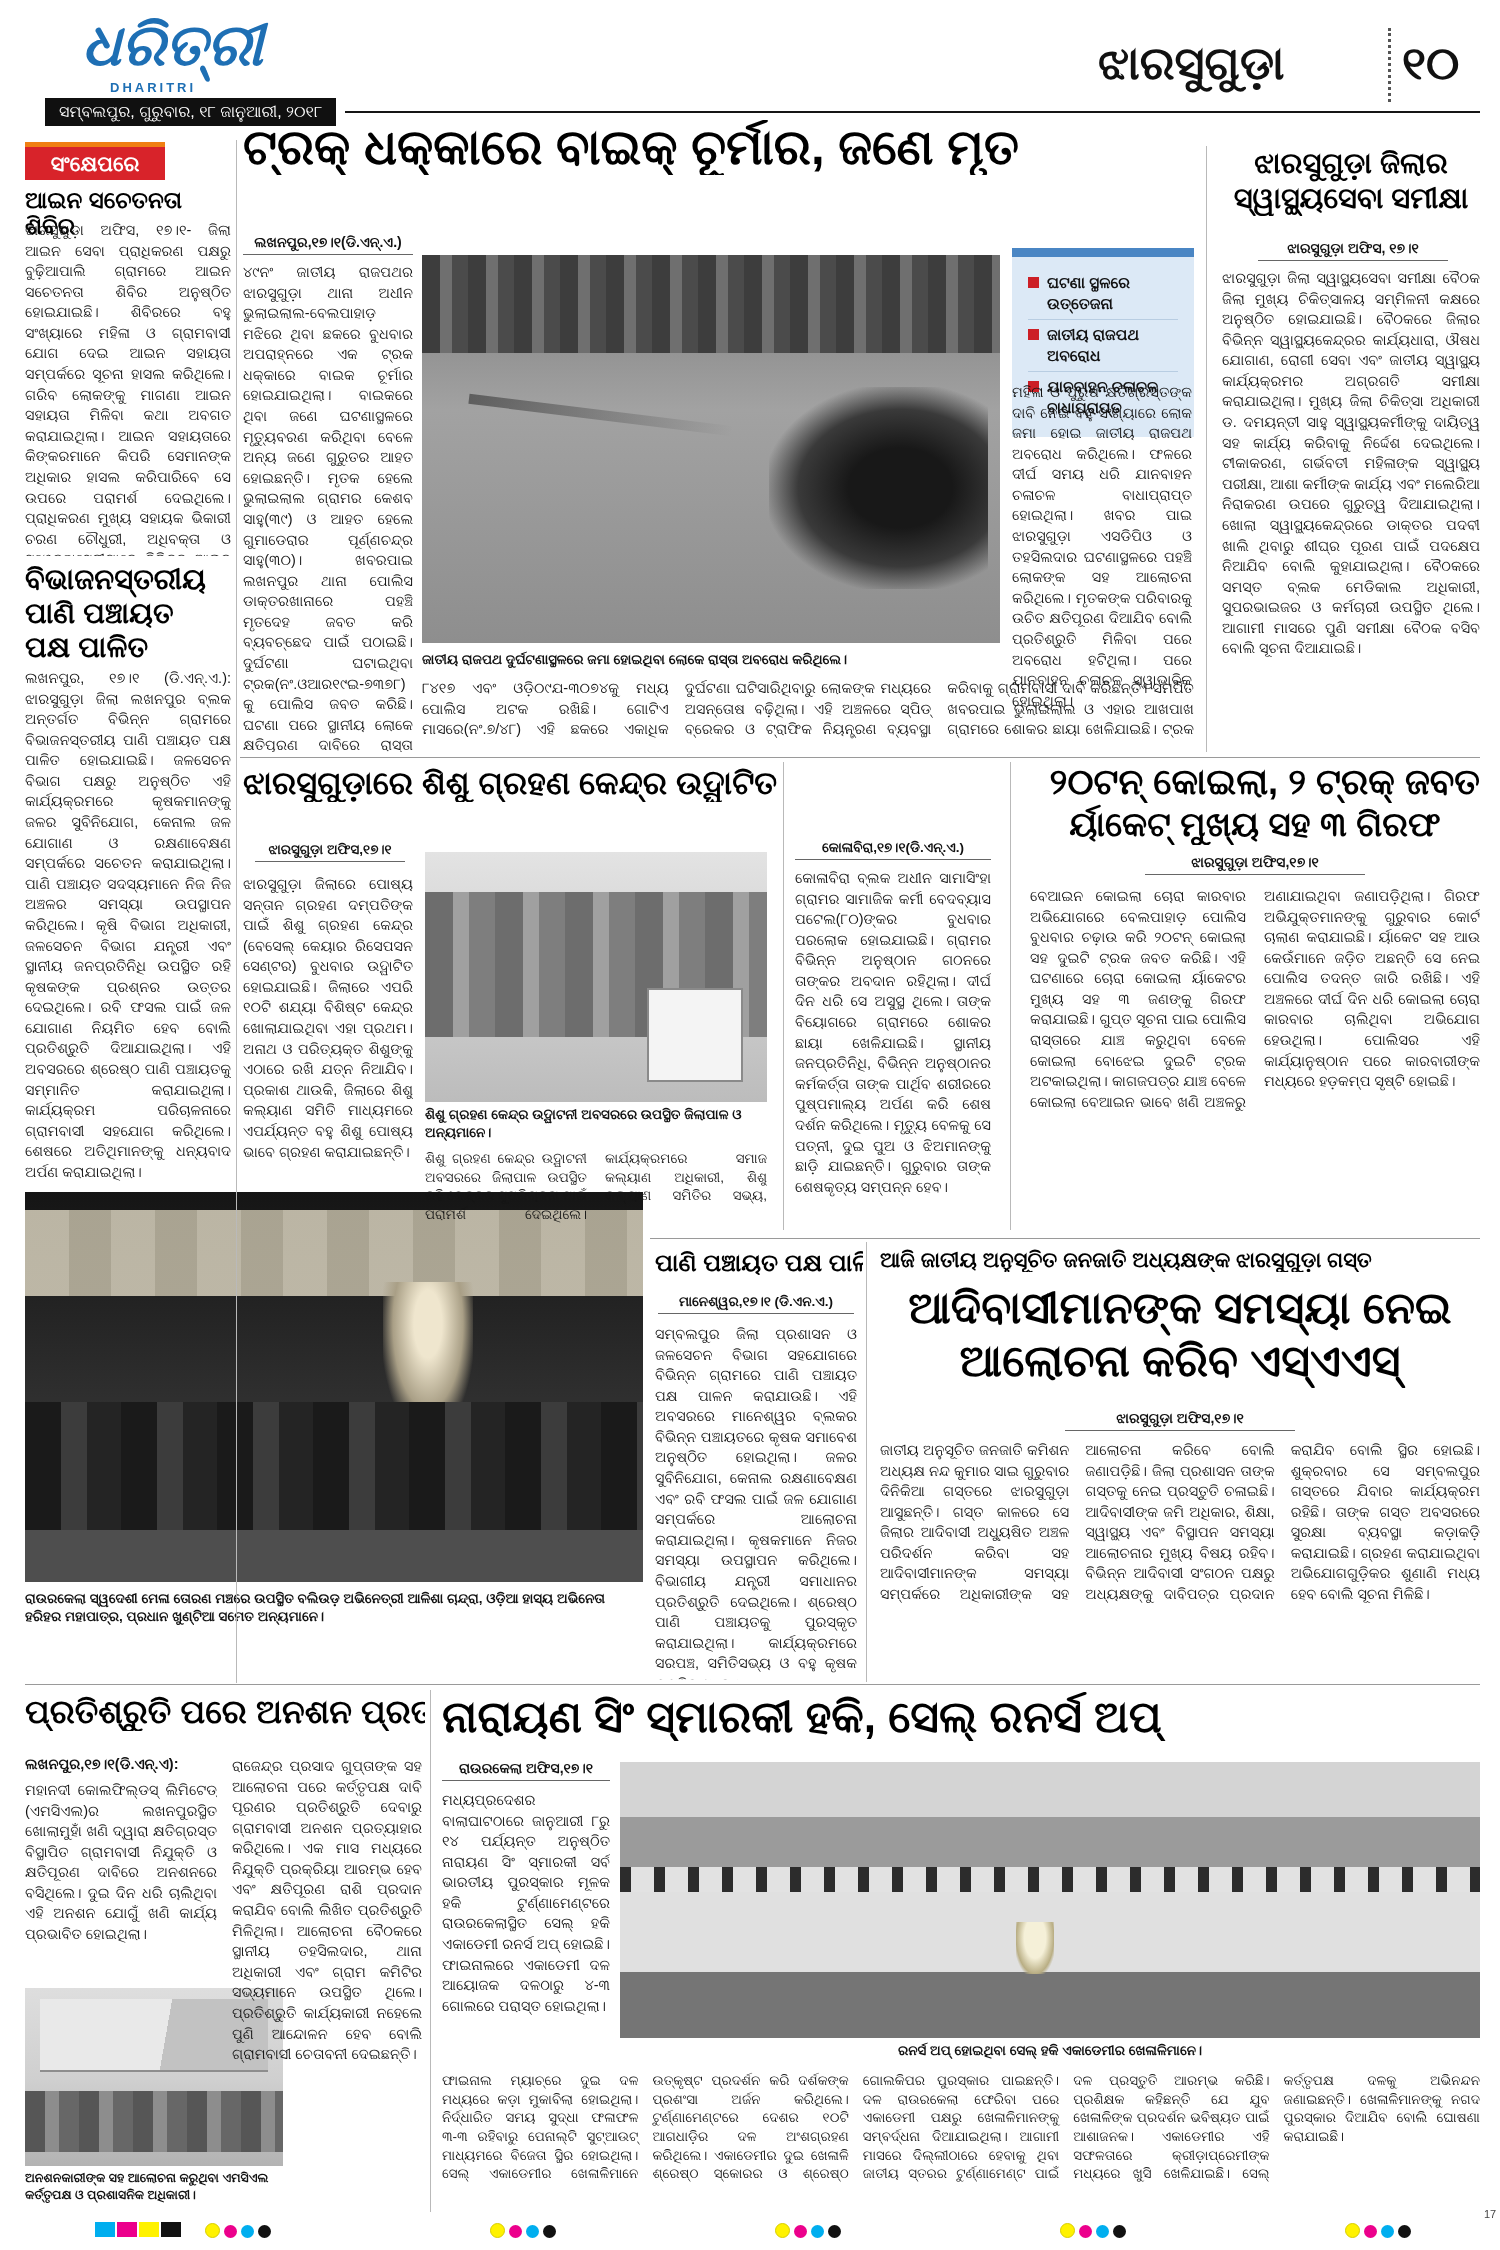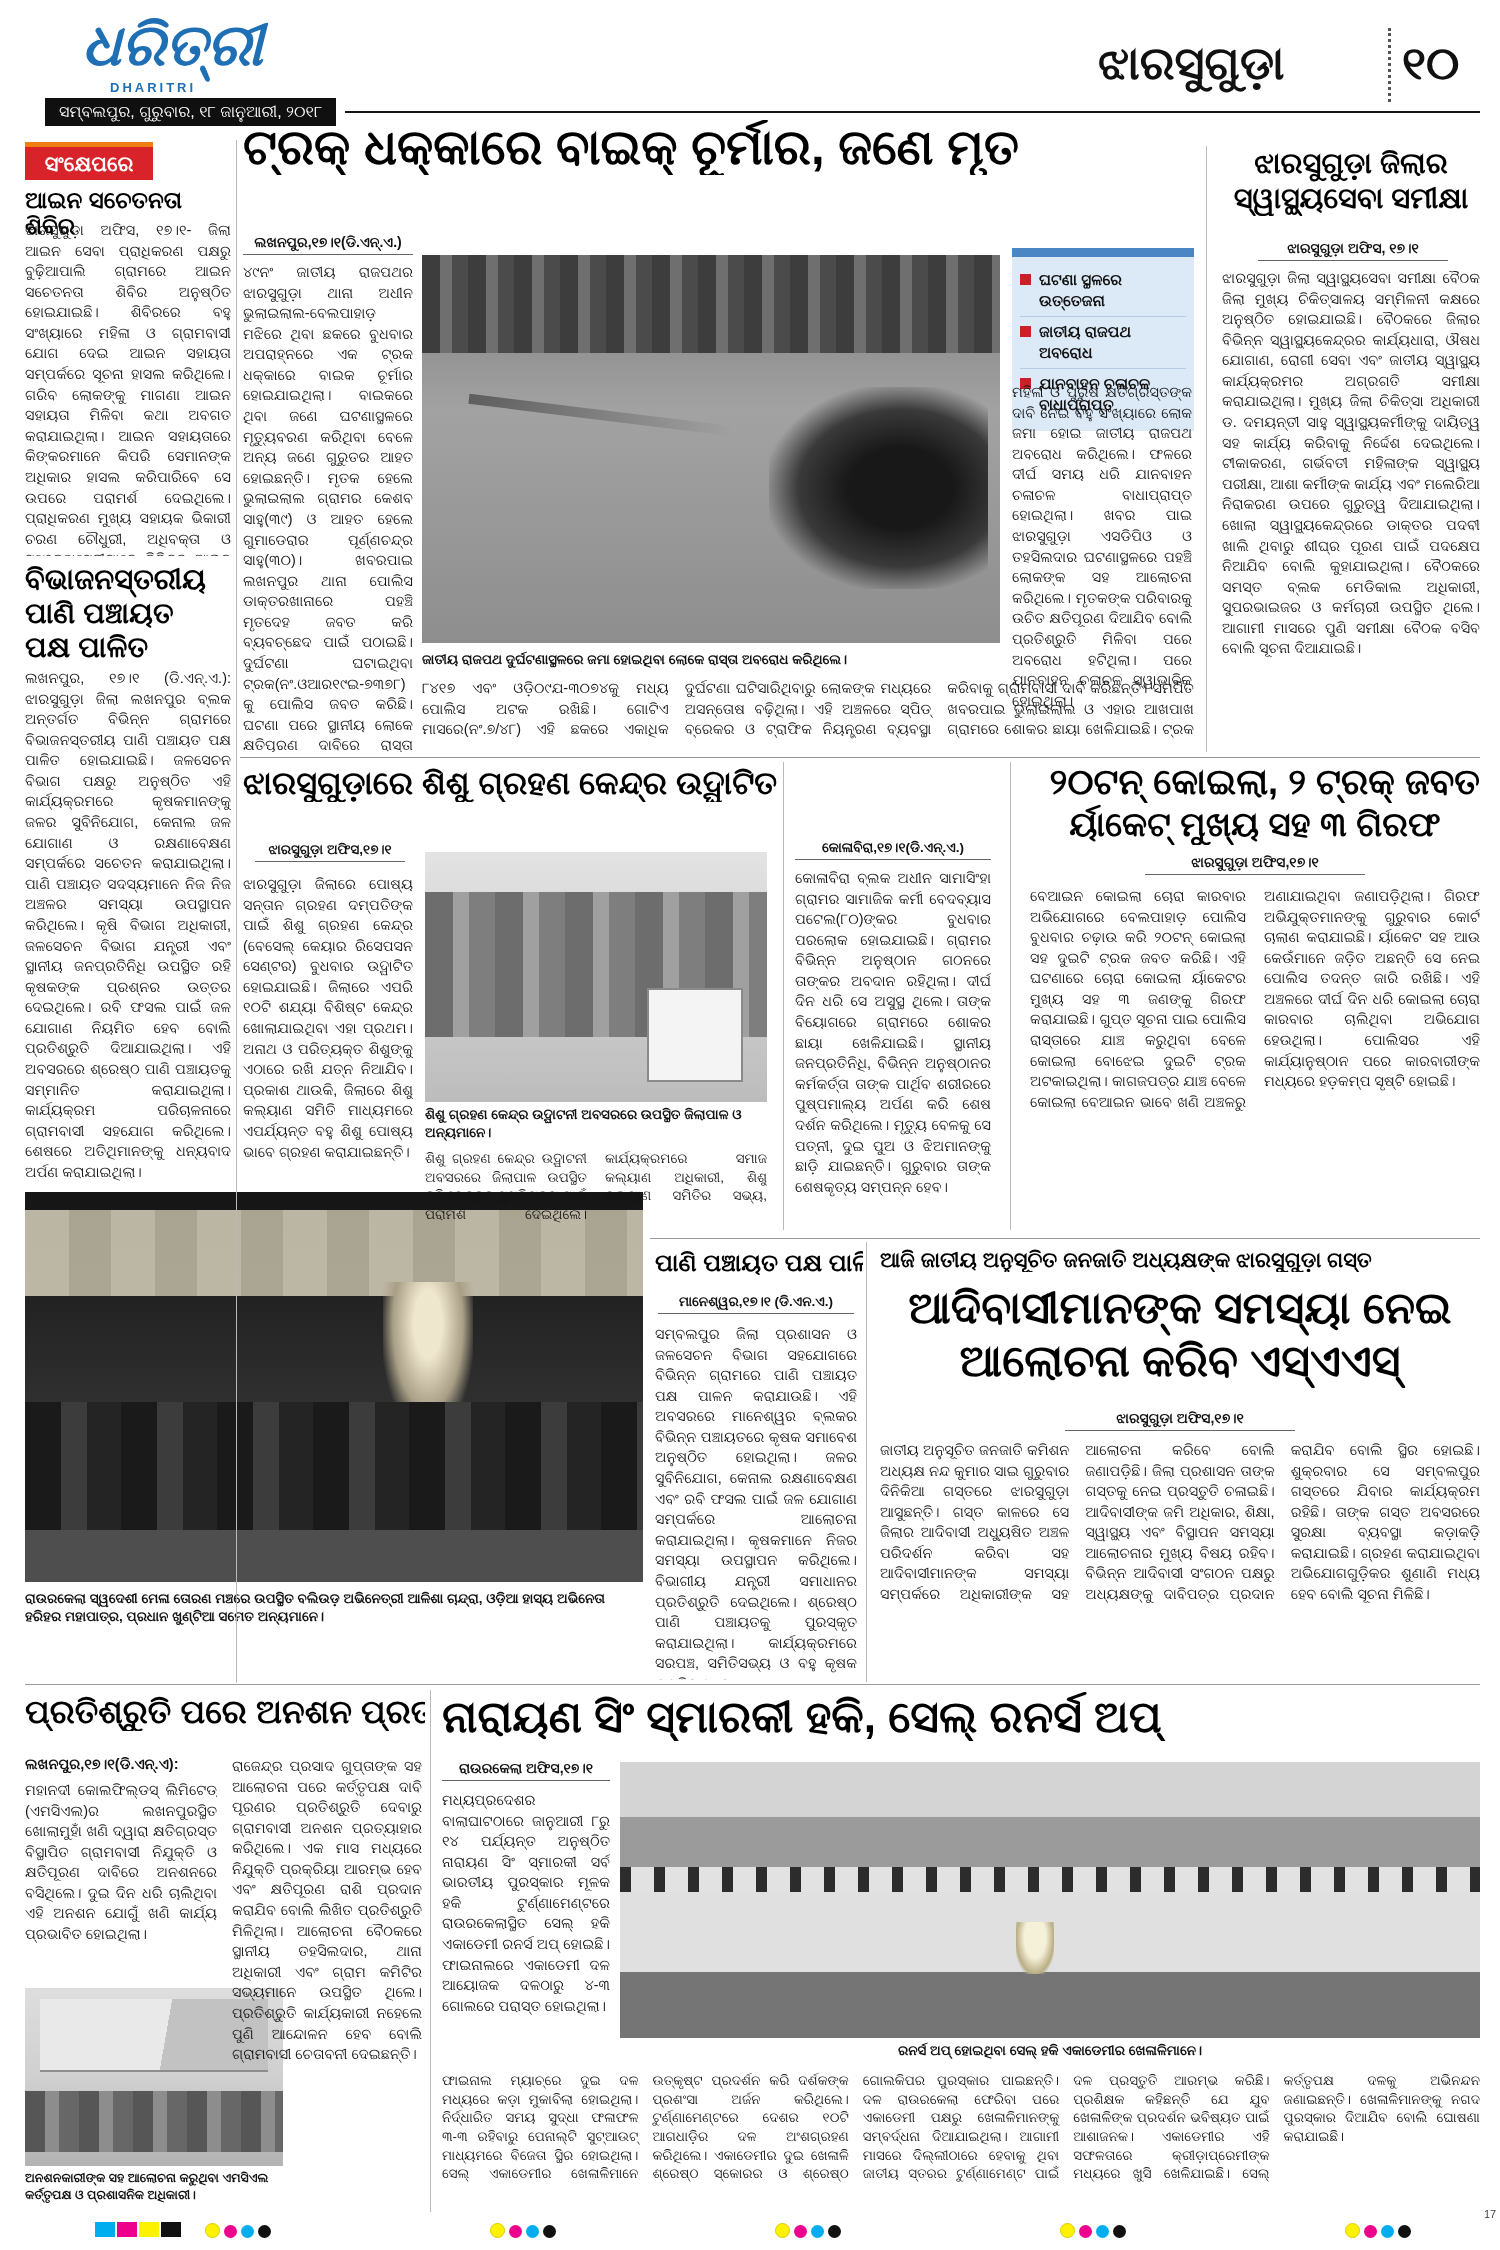--- a/index.html
+++ b/index.html
@@ -23,21 +23,21 @@
   .logo-or{font-size:58px;font-weight:bold;font-style:italic;color:#1e6fb4;line-height:1;}
   .logo-lat{font-size:13px;font-weight:bold;letter-spacing:3px;color:#1e6fb4;}
   .datebar{background:#101010;color:#fff;font-size:16px;line-height:28px;padding:0 14px;white-space:nowrap;}
   .edition{font-size:46px;font-weight:bold;white-space:nowrap;}
   .dotted-div{border-left:3px dotted #555;}
   
   .brief-label{background:#d8232a;border-top:5px solid #f07f13;color:#fff;font-weight:bold;
                font-size:21px;text-align:center;line-height:33px;}
   
   .bullet-box{background:#dce9f6;border-top:9px solid #4a86c4;padding:8px 8px 6px 8px;}
-  .bullet-box ul{list-style:none;margin:0;padding:0;}
+  .bullet-box ul{list-style:none;margin:8px;padding:0;}
   .bullet-box li{font-size:15.5px;font-weight:bold;line-height:1.35;margin:5px 0;display:flex;gap:8px;align-items:flex-start;border-bottom:1px solid #b8cde2;padding-bottom:4px;}
   .bullet-box li:last-child{border-bottom:none;}
   .sq{flex:0 0 11px;width:11px;height:11px;background:#cc1f26;margin-top:4px;}
   
   .reg-sq{position:absolute;width:20px;height:15px;top:2222px;}
   .reg-dot{width:13px;height:13px;border-radius:50%;display:inline-block;margin-right:4px;}
   .reg-group{position:absolute;top:2223px;white-space:nowrap;}
   .folio{position:absolute;font-size:11px;color:#444;}
 </style>
 </head>
@@ -46,21 +46,21 @@
 <div class="page">
 
   <div class="abs logo-or" style="left:82px;top:16px;">ଧରିତ୍ରୀ</div>
   <div class="abs logo-lat" style="left:110px;top:80px;">DHARITRI</div>
   <div class="abs datebar" style="left:45px;top:98px;">ସମ୍ବଲପୁର, ଗୁରୁବାର, ୧୮ ଜାନୁଆରୀ, ୨୦୧୮</div>
   <div class="abs" style="left:345px;top:111px;width:1135px;height:2px;background:#151515;"></div>
   <div class="abs edition" style="left:1098px;top:36px;">ଝାରସୁଗୁଡ଼ା</div>
   <div class="abs dotted-div" style="left:1388px;top:28px;height:74px;"></div>
   <div class="abs edition" style="left:1402px;top:36px;">୧୦</div>
 
-  <div class="abs brief-label" style="left:25px;top:142px;width:128px;height:33px;">ସଂକ୍ଷେପରେ</div>
+  <div class="abs brief-label" style="left:25px;top:142px;width:140px;height:33px;">ସଂକ୍ଷେପରେ</div>
   <div class="abs headline" style="left:25px;top:188px;width:206px;font-size:23px;">ଆଇନ ସଚେତନତା ଶିବିର</div>
   <div class="abs body-text" style="left:25px;top:220px;width:206px;height:336px;">ଝାରସୁଗୁଡ଼ା ଅଫିସ, ୧୭।୧- ଜିଲା ଆଇନ ସେବା ପ୍ରାଧିକରଣ ପକ୍ଷରୁ ବୁଢ଼ିଆପାଲି ଗ୍ରାମରେ ଆଇନ ସଚେତନତା ଶିବିର ଅନୁଷ୍ଠିତ ହୋଇଯାଇଛି। ଶିବିରରେ ବହୁ ସଂଖ୍ୟାରେ ମହିଳା ଓ ଗ୍ରାମବାସୀ ଯୋଗ ଦେଇ ଆଇନ ସହାୟତା ସମ୍ପର୍କରେ ସୂଚନା ହାସଲ କରିଥିଲେ। ଗରିବ ଲୋକଙ୍କୁ ମାଗଣା ଆଇନ ସହାୟତା ମିଳିବା କଥା ଅବଗତ କରାଯାଇଥିଲା। ଆଇନ ସହାୟତାରେ କିଙ୍କରମାନେ କିପରି ସେମାନଙ୍କ ଅଧିକାର ହାସଲ କରିପାରିବେ ସେ ଉପରେ ପରାମର୍ଶ ଦେଇଥିଲେ। ପ୍ରାଧିକରଣ ମୁଖ୍ୟ ସହାୟକ ଭିକାରୀ ଚରଣ ଚୌଧୁରୀ, ଅଧିବକ୍ତା ଓ ସ୍ୱେଚ୍ଛାସେବୀମାନେ ବିଭିନ୍ନ ଆଇନ ବିଷୟରେ ବୁଝାଇଥିଲେ। ଶେଷରେ ସ୍ୱେଚ୍ଛାସେବୀ ଧନ୍ୟବାଦ ଦେଇଥିଲେ।</div>
   <div class="abs headline" style="left:25px;top:562px;width:195px;font-size:29px;line-height:1.18;">ବିଭାଜନସ୍ତରୀୟ ପାଣି ପଞ୍ଚାୟତ ପକ୍ଷ ପାଳିତ</div>
   <div class="abs body-text" style="left:25px;top:668px;width:206px;height:516px;">ଲଖନପୁର, ୧୭।୧ (ଡି.ଏନ୍.ଏ.): ଝାରସୁଗୁଡ଼ା ଜିଲା ଲଖନପୁର ବ୍ଲକ ଅନ୍ତର୍ଗତ ବିଭିନ୍ନ ଗ୍ରାମରେ ବିଭାଜନସ୍ତରୀୟ ପାଣି ପଞ୍ଚାୟତ ପକ୍ଷ ପାଳିତ ହୋଇଯାଇଛି। ଜଳସେଚନ ବିଭାଗ ପକ୍ଷରୁ ଅନୁଷ୍ଠିତ ଏହି କାର୍ଯ୍ୟକ୍ରମରେ କୃଷକମାନଙ୍କୁ ଜଳର ସୁବିନିଯୋଗ, କେନାଲ ଜଳ ଯୋଗାଣ ଓ ରକ୍ଷଣାବେକ୍ଷଣ ସମ୍ପର୍କରେ ସଚେତନ କରାଯାଇଥିଲା। ପାଣି ପଞ୍ଚାୟତ ସଦସ୍ୟମାନେ ନିଜ ନିଜ ଅଞ୍ଚଳର ସମସ୍ୟା ଉପସ୍ଥାପନ କରିଥିଲେ। କୃଷି ବିଭାଗ ଅଧିକାରୀ, ଜଳସେଚନ ବିଭାଗ ଯନ୍ତ୍ରୀ ଏବଂ ସ୍ଥାନୀୟ ଜନପ୍ରତିନିଧି ଉପସ୍ଥିତ ରହି କୃଷକଙ୍କ ପ୍ରଶ୍ନର ଉତ୍ତର ଦେଇଥିଲେ। ରବି ଫସଲ ପାଇଁ ଜଳ ଯୋଗାଣ ନିୟମିତ ହେବ ବୋଲି ପ୍ରତିଶ୍ରୁତି ଦିଆଯାଇଥିଲା। ଏହି ଅବସରରେ ଶ୍ରେଷ୍ଠ ପାଣି ପଞ୍ଚାୟତକୁ ସମ୍ମାନିତ କରାଯାଇଥିଲା। କାର୍ଯ୍ୟକ୍ରମ ପରିଚାଳନାରେ ଗ୍ରାମବାସୀ ସହଯୋଗ କରିଥିଲେ। ଶେଷରେ ଅତିଥିମାନଙ୍କୁ ଧନ୍ୟବାଦ ଅର୍ପଣ କରାଯାଇଥିଲା।</div>
 
   <div class="photo" style="left:25px;top:1192px;width:618px;height:390px;background:linear-gradient(#151515,#303030 55%,#454545);">
     <div class="abs" style="left:0;top:18px;width:100%;height:86px;background:repeating-linear-gradient(90deg,#d8d1bd 0 44px,#c3bca7 44px 86px);opacity:.85;"></div>
     <div class="abs" style="left:58%;top:90px;width:90px;height:150px;background:radial-gradient(ellipse at 50% 28%,#efe6ce 0 22%,#a99f86 55%,rgba(0,0,0,0) 75%);"></div>
     <div class="abs" style="left:0;bottom:52px;width:100%;height:128px;background:repeating-linear-gradient(90deg,#1a1a1a 0 36px,#3c3c3c 36px 62px,#242424 62px 96px);"></div>
     <div class="abs" style="left:0;bottom:0;width:100%;height:52px;background:#4e4e4e;"></div>

